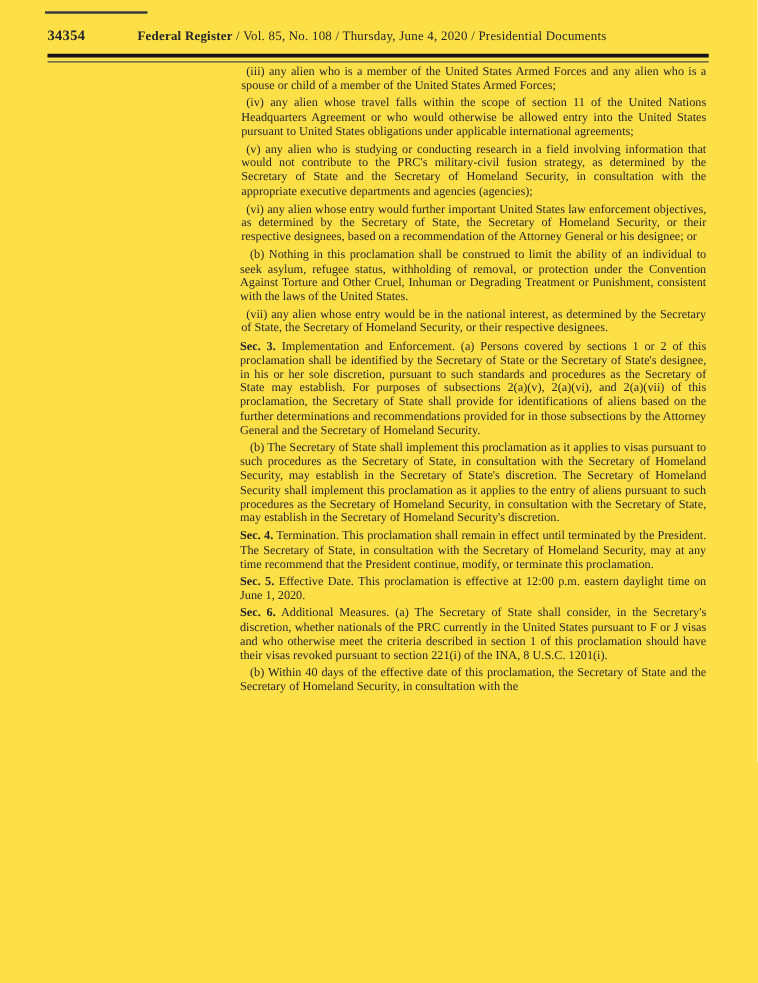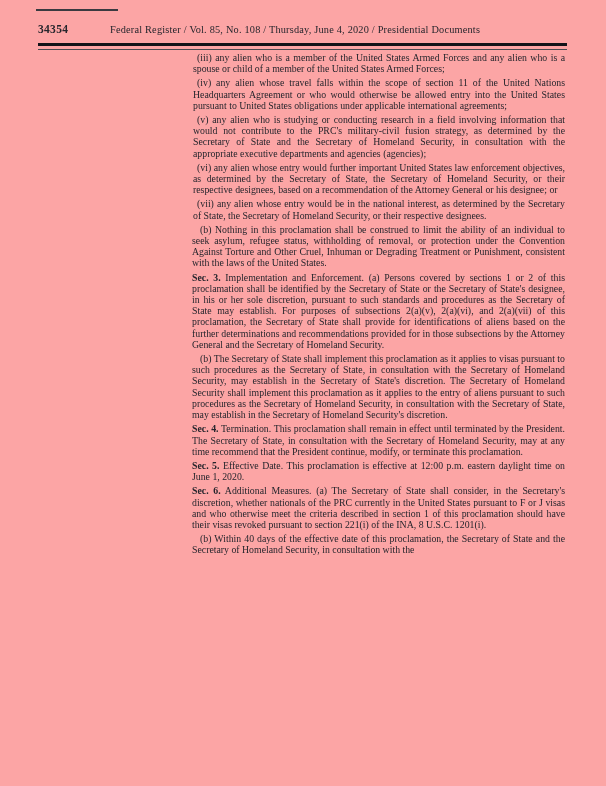--- a/index.html
+++ b/index.html
@@ -4,21 +4,21 @@
 <style>
   html, body {
     margin: 0;
     padding: 0;
     background: #ffffff;
   }
   .page {
     position: relative;
     width: 606px;
     height: 786px;
-    background: #fca5a5;
+    background: #fde047;
     font-family: "Liberation Serif", "DejaVu Serif", serif;
     color: #25252c;
     overflow: hidden;
   }
   .scan-line {
     position: absolute;
     top: 9px;
     left: 36px;
     width: 82px;
     height: 2px;
@@ -38,21 +38,21 @@
     font-size: 11.5px;
     letter-spacing: 0.3px;
     width: 72px;
     flex: 0 0 72px;
   }
   .journal-line {
     font-size: 10.3px;
     letter-spacing: 0.2px;
   }
   .journal-name {
-    font-weight: normal;
+    font-weight: bold;
   }
   .rule-thick {
     position: absolute;
     top: 43px;
     left: 38px;
     width: 529px;
     height: 3px;
     background: #131318;
   }
   .rule-thin {
@@ -108,23 +108,23 @@
 
 
     <p class="para subitem">(iii) any alien who is a member of the United States Armed Forces and any alien who is a spouse or child of a member of the United States Armed Forces;</p>
 
     <p class="para subitem">(iv) any alien whose travel falls within the scope of section 11 of the United Nations Headquarters Agreement or who would otherwise be allowed entry into the United States pursuant to United States obligations under applicable international agreements;</p>
 
     <p class="para subitem">(v) any alien who is studying or conducting research in a field involving information that would not contribute to the PRC's military-civil fusion strategy, as determined by the Secretary of State and the Secretary of Homeland Security, in consultation with the appropriate executive departments and agencies (agencies);</p>
 
     <p class="para subitem">(vi) any alien whose entry would further important United States law enforcement objectives, as determined by the Secretary of State, the Secretary of Homeland Security, or their respective designees, based on a recommendation of the Attorney General or his designee; or</p>
 
+    <p class="para">(b) Nothing in this proclamation shall be construed to limit the ability of an individual to seek asylum, refugee status, withholding of removal, or protection under the Convention Against Torture and Other Cruel, Inhuman or Degrading Treatment or Punishment, consistent with the laws of the United States.</p>
+
     <p class="para subitem">(vii) any alien whose entry would be in the national interest, as determined by the Secretary of State, the Secretary of Homeland Security, or their respective designees.</p>
-
-    <p class="para">(b) Nothing in this proclamation shall be construed to limit the ability of an individual to seek asylum, refugee status, withholding of removal, or protection under the Convention Against Torture and Other Cruel, Inhuman or Degrading Treatment or Punishment, consistent with the laws of the United States.</p>
 
     <p class="para sec"><span class="sec-label">Sec. 3.</span> <span class="sec-title">Implementation and Enforcement.</span> <span>(a) Persons covered by sections 1 or 2 of this proclamation shall be identified by the Secretary of State or the Secretary of State's designee, in his or her sole discretion, pursuant to such standards and procedures as the Secretary of State may establish. For purposes of subsections 2(a)(v), 2(a)(vi), and 2(a)(vii) of this proclamation, the Secretary of State shall provide for identifications of aliens based on the further determinations and recommendations provided for in those subsections by the Attorney General and the Secretary of Homeland Security.</span></p>
 
     <p class="para">(b) The Secretary of State shall implement this proclamation as it applies to visas pursuant to such procedures as the Secretary of State, in consultation with the Secretary of Homeland Security, may establish in the Secretary of State's discretion. The Secretary of Homeland Security shall implement this proclamation as it applies to the entry of aliens pursuant to such procedures as the Secretary of Homeland Security, in consultation with the Secretary of State, may establish in the Secretary of Homeland Security's discretion.</p>
 
 
     <p class="para sec"><span class="sec-label">Sec. 4.</span> <span class="sec-title">Termination.</span> <span>This proclamation shall remain in effect until terminated by the President. The Secretary of State, in consultation with the Secretary of Homeland Security, may at any time recommend that the President continue, modify, or terminate this proclamation.</span></p>
 
     <p class="para sec"><span class="sec-label">Sec. 5.</span> <span class="sec-title">Effective Date.</span> <span>This proclamation is effective at 12:00 p.m. eastern daylight time on June 1, 2020.</span></p>
 

